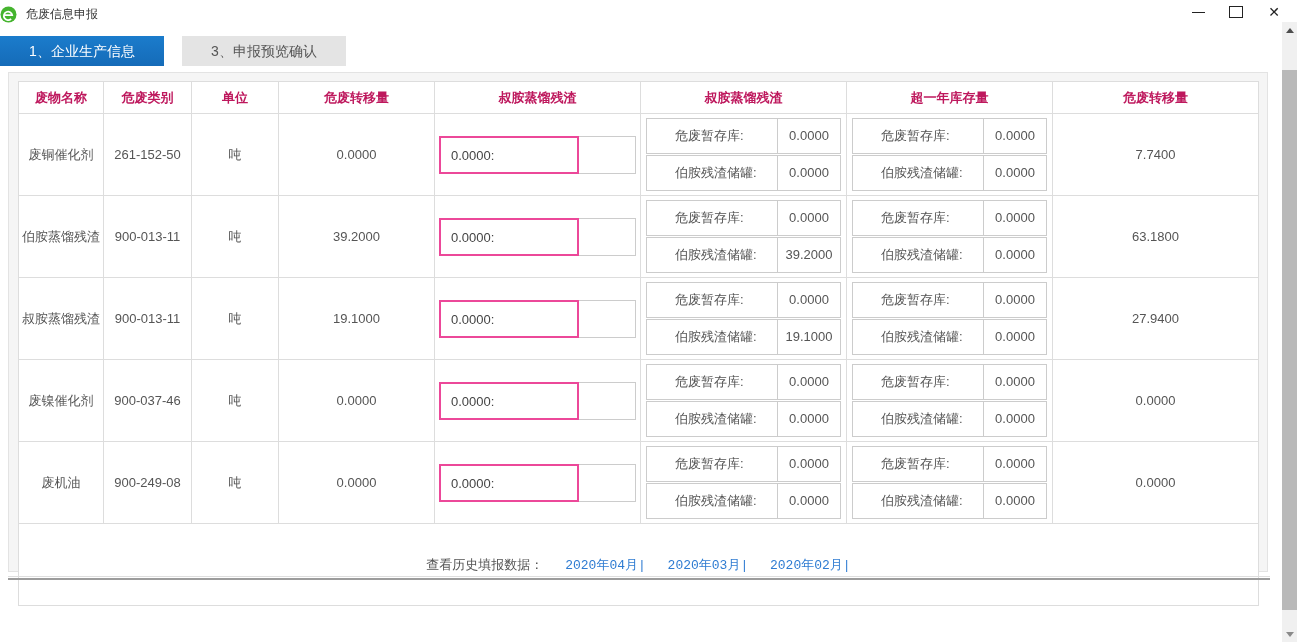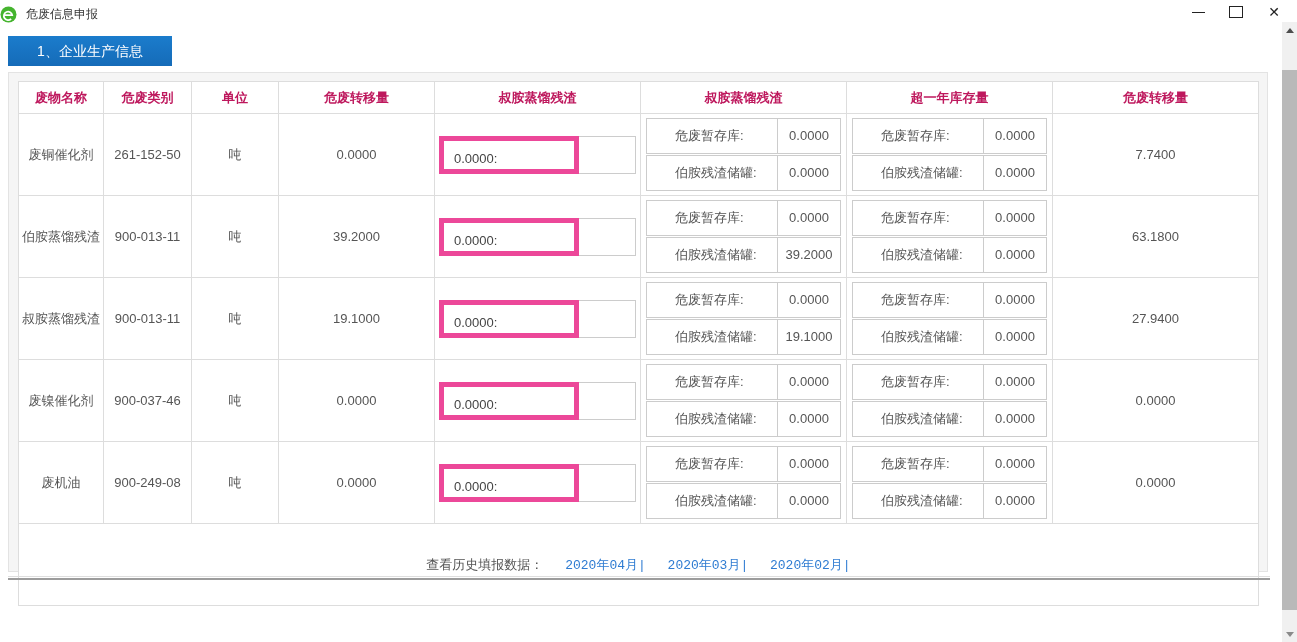--- a/index.html
+++ b/index.html
@@ -18,35 +18,35 @@
   
   .scrollbar{position:absolute;top:22px;right:0;width:15px;height:620px;background:#f0f0f0;}
   .sb-arrow{position:absolute;left:0;width:15px;height:16px;display:flex;align-items:center;justify-content:center;}
   .sb-up{top:0;}
   .sb-down{bottom:0;}
   .tri-up{width:0;height:0;border-left:4px solid transparent;border-right:4px solid transparent;border-bottom:5px solid #4d4d4d;}
   .tri-down{width:0;height:0;border-left:4px solid transparent;border-right:4px solid transparent;border-top:5px solid #8a8a8a;}
   .sb-thumb{position:absolute;top:48px;left:0;width:15px;height:540px;background:#b9b9b9;}
 
   
-  .tabs{position:absolute;left:8px;top:36px;display:flex;gap:18px;}
+  .tabs{position:absolute;left:0;top:36px;display:flex;gap:18px;}
   .tab{width:164px;height:30px;line-height:30px;text-align:center;font-size:14px;box-sizing:border-box;cursor:pointer;}
   .tab.active{background:linear-gradient(#1b7ccc,#156bb8);color:#fff;}
   .tab.inactive{background:#e4e4e4;color:#555;}
 
   
   .panel{position:absolute;left:8px;top:72px;width:1260px;height:500px;background:#f5f5f5;border:1px solid #e3e3e3;box-sizing:border-box;}
   table.waste{border-collapse:collapse;table-layout:fixed;margin:8px 9px;width:1240px;background:#fff;}
   table.waste th,table.waste td{border:1px solid #ddd;box-sizing:border-box;}
   table.waste th{height:32px;font-size:13px;font-weight:700;color:#be185d;text-align:center;background:#fff;}
   table.waste td{height:82px;font-size:13px;color:#555;text-align:center;vertical-align:middle;background:#fff;}
 
   
   .sd-wrap{display:flex;justify-content:center;align-items:center;}
-  .sd-main{width:140px;height:38px;border:5px solid #ec4899;line-height:36px;text-align:left;padding-left:10px;box-sizing:border-box;font-size:13px;color:#444;background:#fff;}
+  .sd-main{width:140px;height:38px;border:2px solid #ec4899;line-height:36px;text-align:left;padding-left:10px;box-sizing:border-box;font-size:13px;color:#444;background:#fff;}
   .sd-side{width:57px;height:38px;border:1px solid #ccc;border-left:none;box-sizing:border-box;background:#fff;}
 
   
   .stock{padding:0 4px;}
   .stock-row{display:flex;align-items:stretch;border:1px solid #ccc;height:34px;margin:1px 0;background:#fff;padding-left:20px;}
   .stock-label{flex:1;text-align:left;padding-left:8px;line-height:33px;font-size:13px;color:#555;white-space:nowrap;overflow:hidden;}
   .stock-value{width:62px;border-left:1px solid #ccc;line-height:33px;text-align:center;font-size:13px;color:#555;}
 
   
   td.footer-cell{height:32px;text-align:left;font-size:13px;color:#555;font-family:Liberation Mono, monospace;}
@@ -77,20 +77,21 @@
           <span class="max-glyph"></span>
         </span>
       <span class="win-btn">
           <span class="close-glyph">✕</span>
         </span>
     </span>
   </div>
 
   <div class="tabs">
     <div class="tab active">1、企业生产信息</div>
+    <div class="tab inactive">3、申报预览确认</div>
   </div>
 
   <div class="panel">
     <table class="waste">
       <colgroup>
         <col style="width:85px">
           <col style="width:88px">
           <col style="width:87px">
           <col style="width:156px">
         <col style="width:206px">

